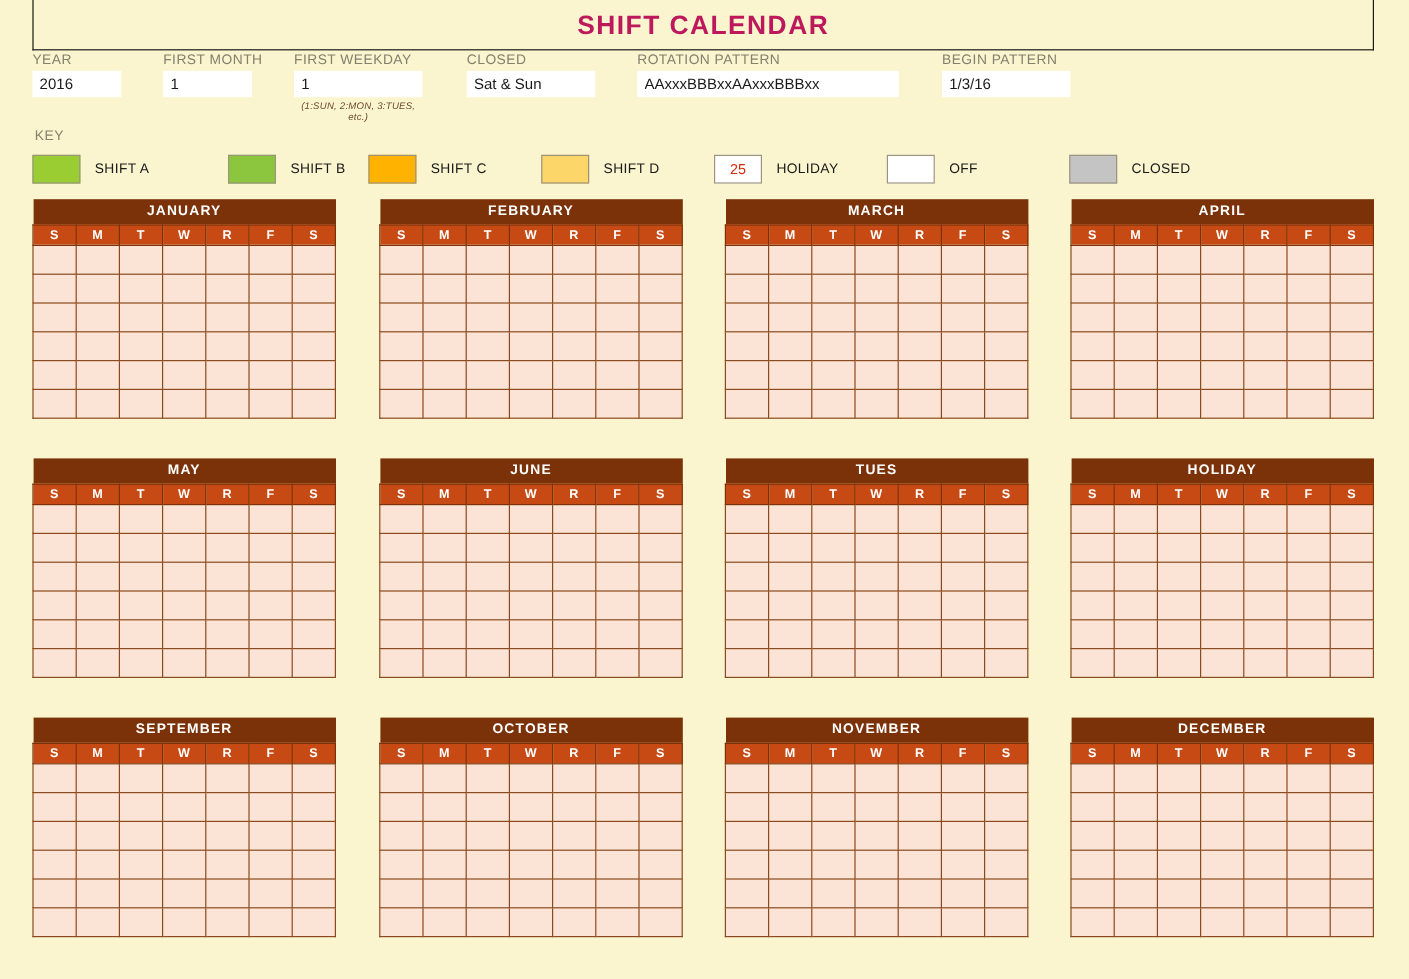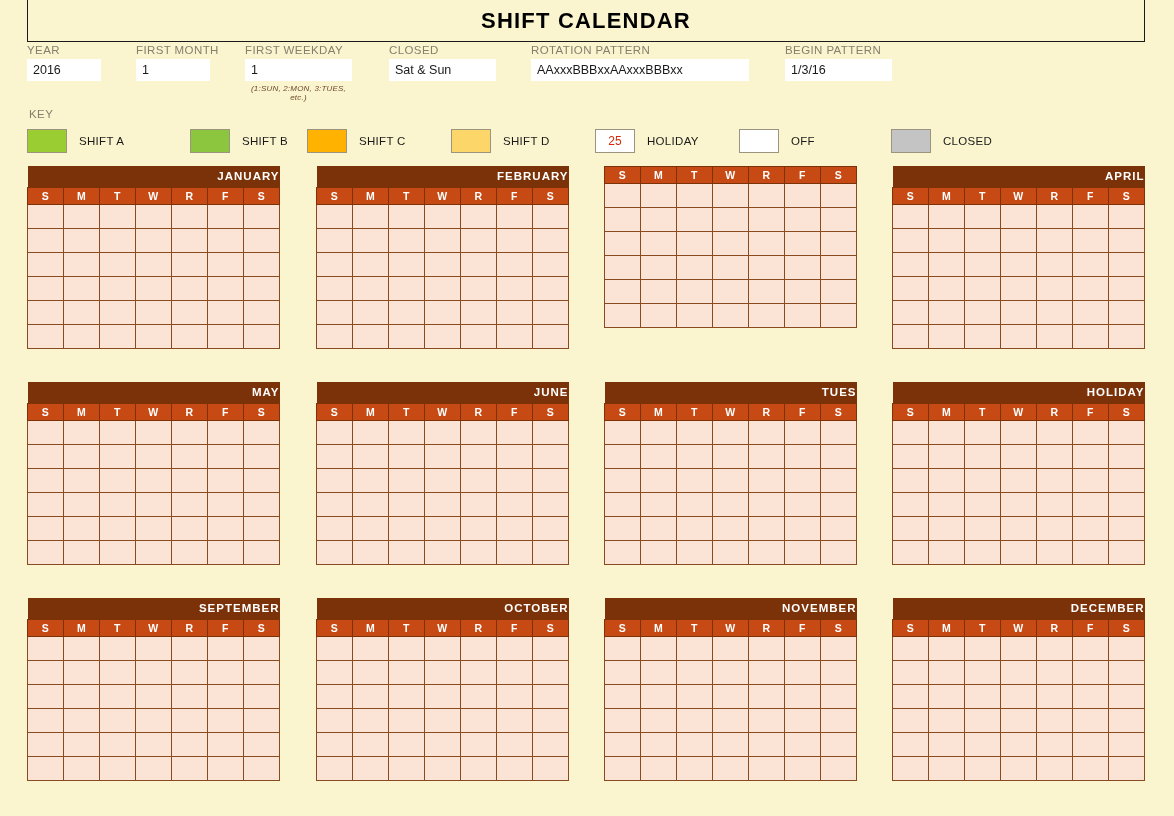--- a/index.html
+++ b/index.html
@@ -16,21 +16,21 @@
   .title-box {
     position: absolute;
     left: 27px; top: 0px; width: 1118px; height: 42px;
     border-left: 1.5px solid #1a1a1a;
     border-right: 1.5px solid #1a1a1a;
     border-bottom: 1.5px solid #1a1a1a;
     background: #FAF5CE;
     display: flex; align-items: center; justify-content: center;
   }
   .title-text {
-    color: #000000;
+    color: #be185d;
     font-size: 22px;
     font-weight: 600;
     letter-spacing: 1.2px;
   }
 
   
   .settings { position: absolute; left: 0; top: 44px; width: 1174px; height: 64px; }
   .field { position: absolute; }
   .field-label {
     color: #857F6E;
@@ -97,21 +97,21 @@
     border-collapse: collapse;
     table-layout: fixed;
   }
   .cal .month-head {
     background: #7B3208;
     color: #FFFFFF;
     font-size: 11.5px;
     font-weight: bold;
     letter-spacing: 1px;
     height: 21px;
-    text-align: right;
+    text-align: center;
     padding: 0;
   }
   .cal .dow {
     background: #C74A15;
     color: #FFFFFF;
     font-size: 10.5px;
     font-weight: bold;
     height: 17px;
     text-align: center;
     padding: 0;
@@ -338,20 +338,23 @@
               <td class="day"></td>
               <td class="day"></td>
               <td class="day"></td>
               <td class="day"></td>
             </tr>
           </tbody>
         </table>
         <table class="cal" style="left: 604px; top: 0px;">
           <thead>
             <tr>
+              <th class="month-head" colspan="7">MARCH</th>
+            </tr>
+            <tr>
               <th class="dow">S</th>
               <th class="dow">M</th>
               <th class="dow">T</th>
               <th class="dow">W</th>
               <th class="dow">R</th>
               <th class="dow">F</th>
               <th class="dow">S</th>
             </tr>
           </thead>
           <tbody>

